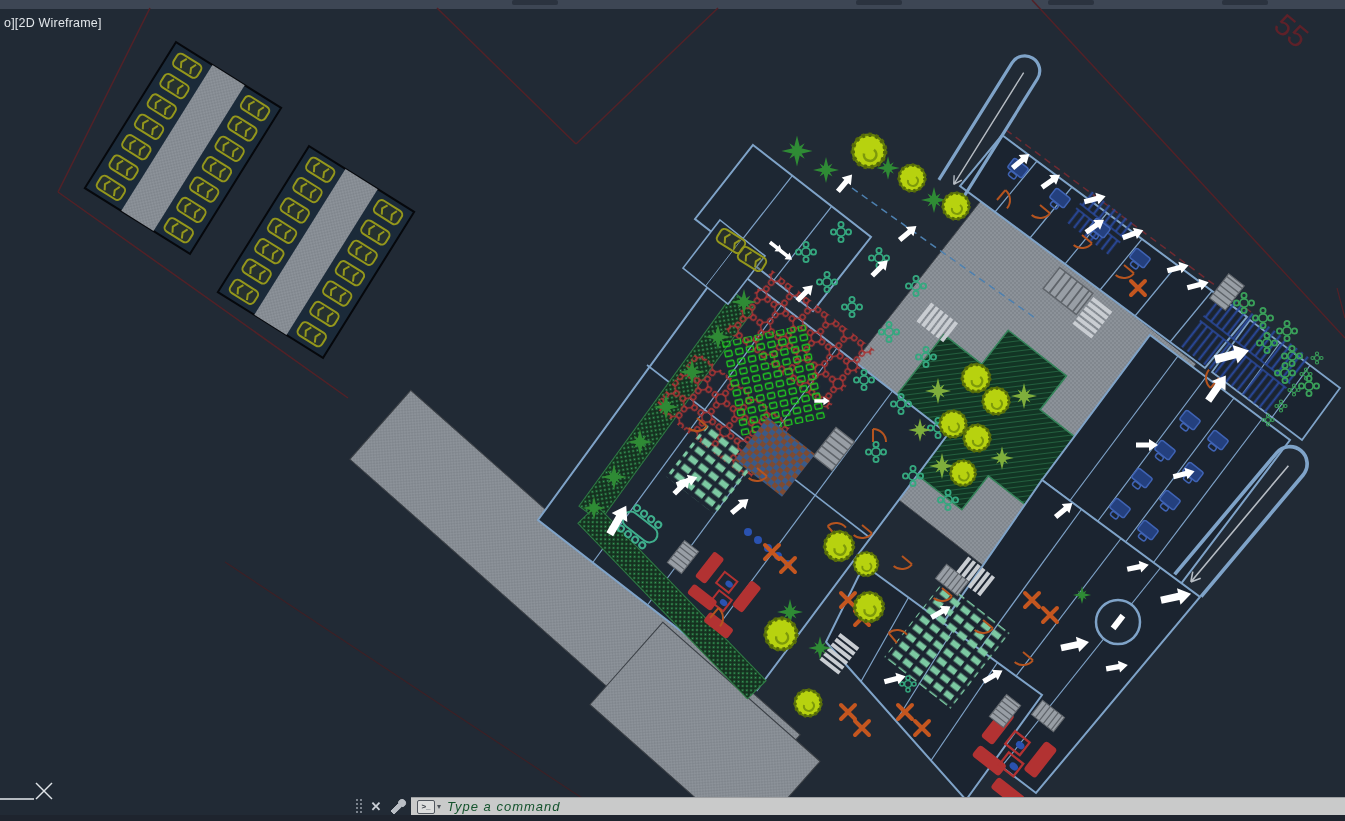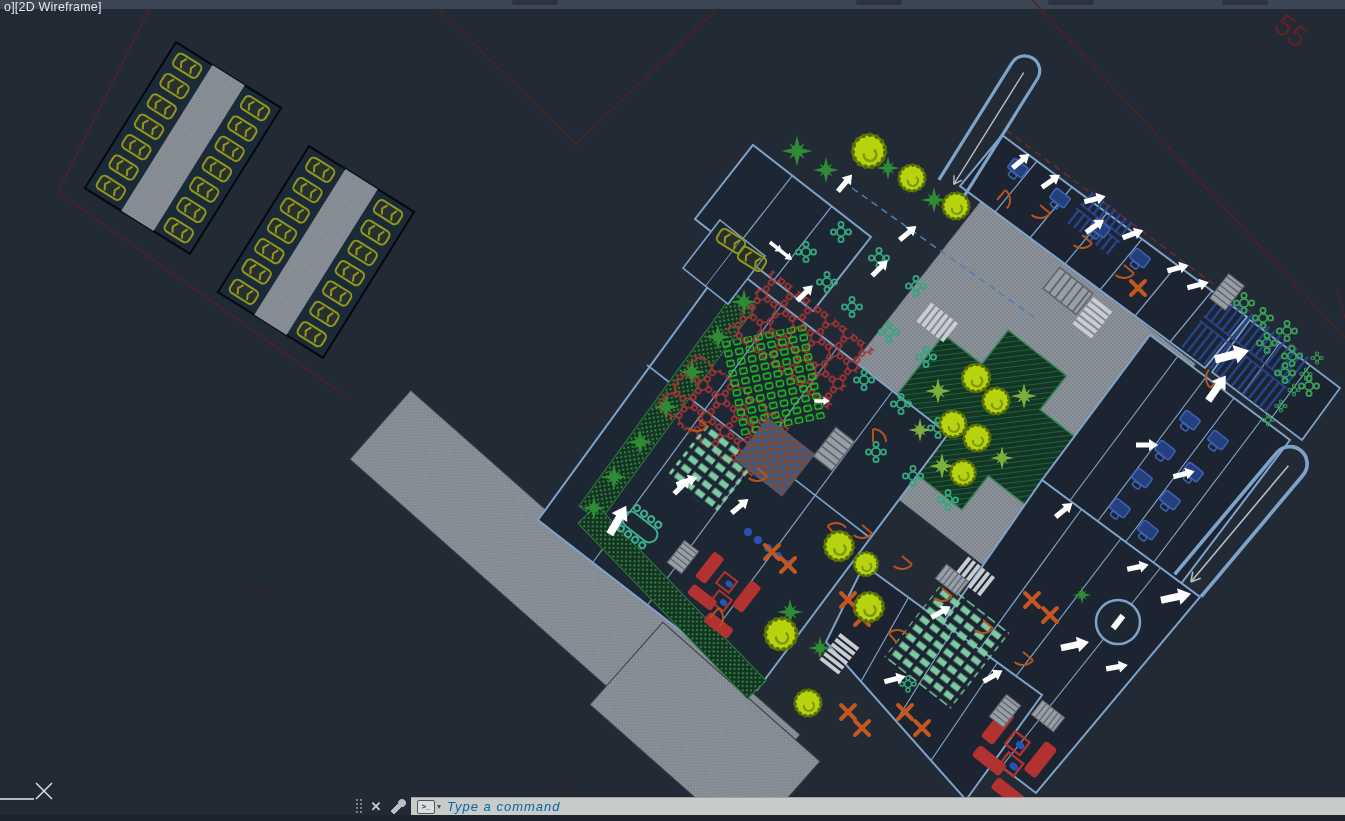--- a/index.html
+++ b/index.html
@@ -1,34 +1,34 @@
 <!DOCTYPE html>
 <html><head>
 <meta charset="utf-8">
 <style>
   html,body{margin:0;padding:0;background:#14181f;}
   .stage{position:relative;width:1345px;height:821px;overflow:hidden;
          background:#212a35;font-family:"Liberation Sans",sans-serif;}
   .plan-svg{position:absolute;left:0;top:0;z-index:1;}
-  .viewport-label{position:absolute;left:4px;top:0;z-index:5;color:#e2e6ea;
+  .viewport-label{position:absolute;left:4px;top:16px;z-index:5;color:#e2e6ea;
     font-size:12.5px;letter-spacing:.2px;}
   .cmd-dock{position:absolute;left:355px;top:796px;right:0;height:20px;z-index:6;
     display:flex;align-items:center;}
   .grip{width:8px;height:16px;margin-right:4px;
     background-image:radial-gradient(#7a828c 1px, transparent 1.2px);
     background-size:4px 4px;}
   .dock-close{color:#c9ced5;font-size:13px;font-weight:bold;width:18px;text-align:center;cursor:default;}
   .dock-wrench{width:20px;height:18px;margin:0 3px;}
   .cmd-bar{flex:1;height:18px;background:#c9caca;display:flex;align-items:center;
     border-top:1px solid #9fa1a3;}
   .prompt-box{display:inline-flex;align-items:center;justify-content:center;
     width:16px;height:12px;margin-left:6px;background:#dcdddd;border:1px solid #50565e;
     color:#3a4048;font-size:8px;font-weight:bold;border-radius:2px;}
   .prompt-caret{color:#4a5058;font-size:8px;margin:0 6px 0 2px;}
-  .cmd-text{color:#0369a1;font-size:13px;font-style:italic;letter-spacing:1px;}
+  .cmd-text{color:#14532d;font-size:13px;font-style:italic;letter-spacing:1px;}
   .bottom-strip{position:absolute;left:0;top:815px;width:1345px;height:6px;background:#1e242e;z-index:6;}
   svg text{font-family:"Liberation Sans",sans-serif;}
 </style>
 </head>
 <body>
 
 <div class="stage">
   <svg class="plan-svg" width="1345" height="821" viewBox="0 0 1345 821">
     <defs>
       <pattern id="stip" width="4" height="4" patternUnits="userSpaceOnUse">

